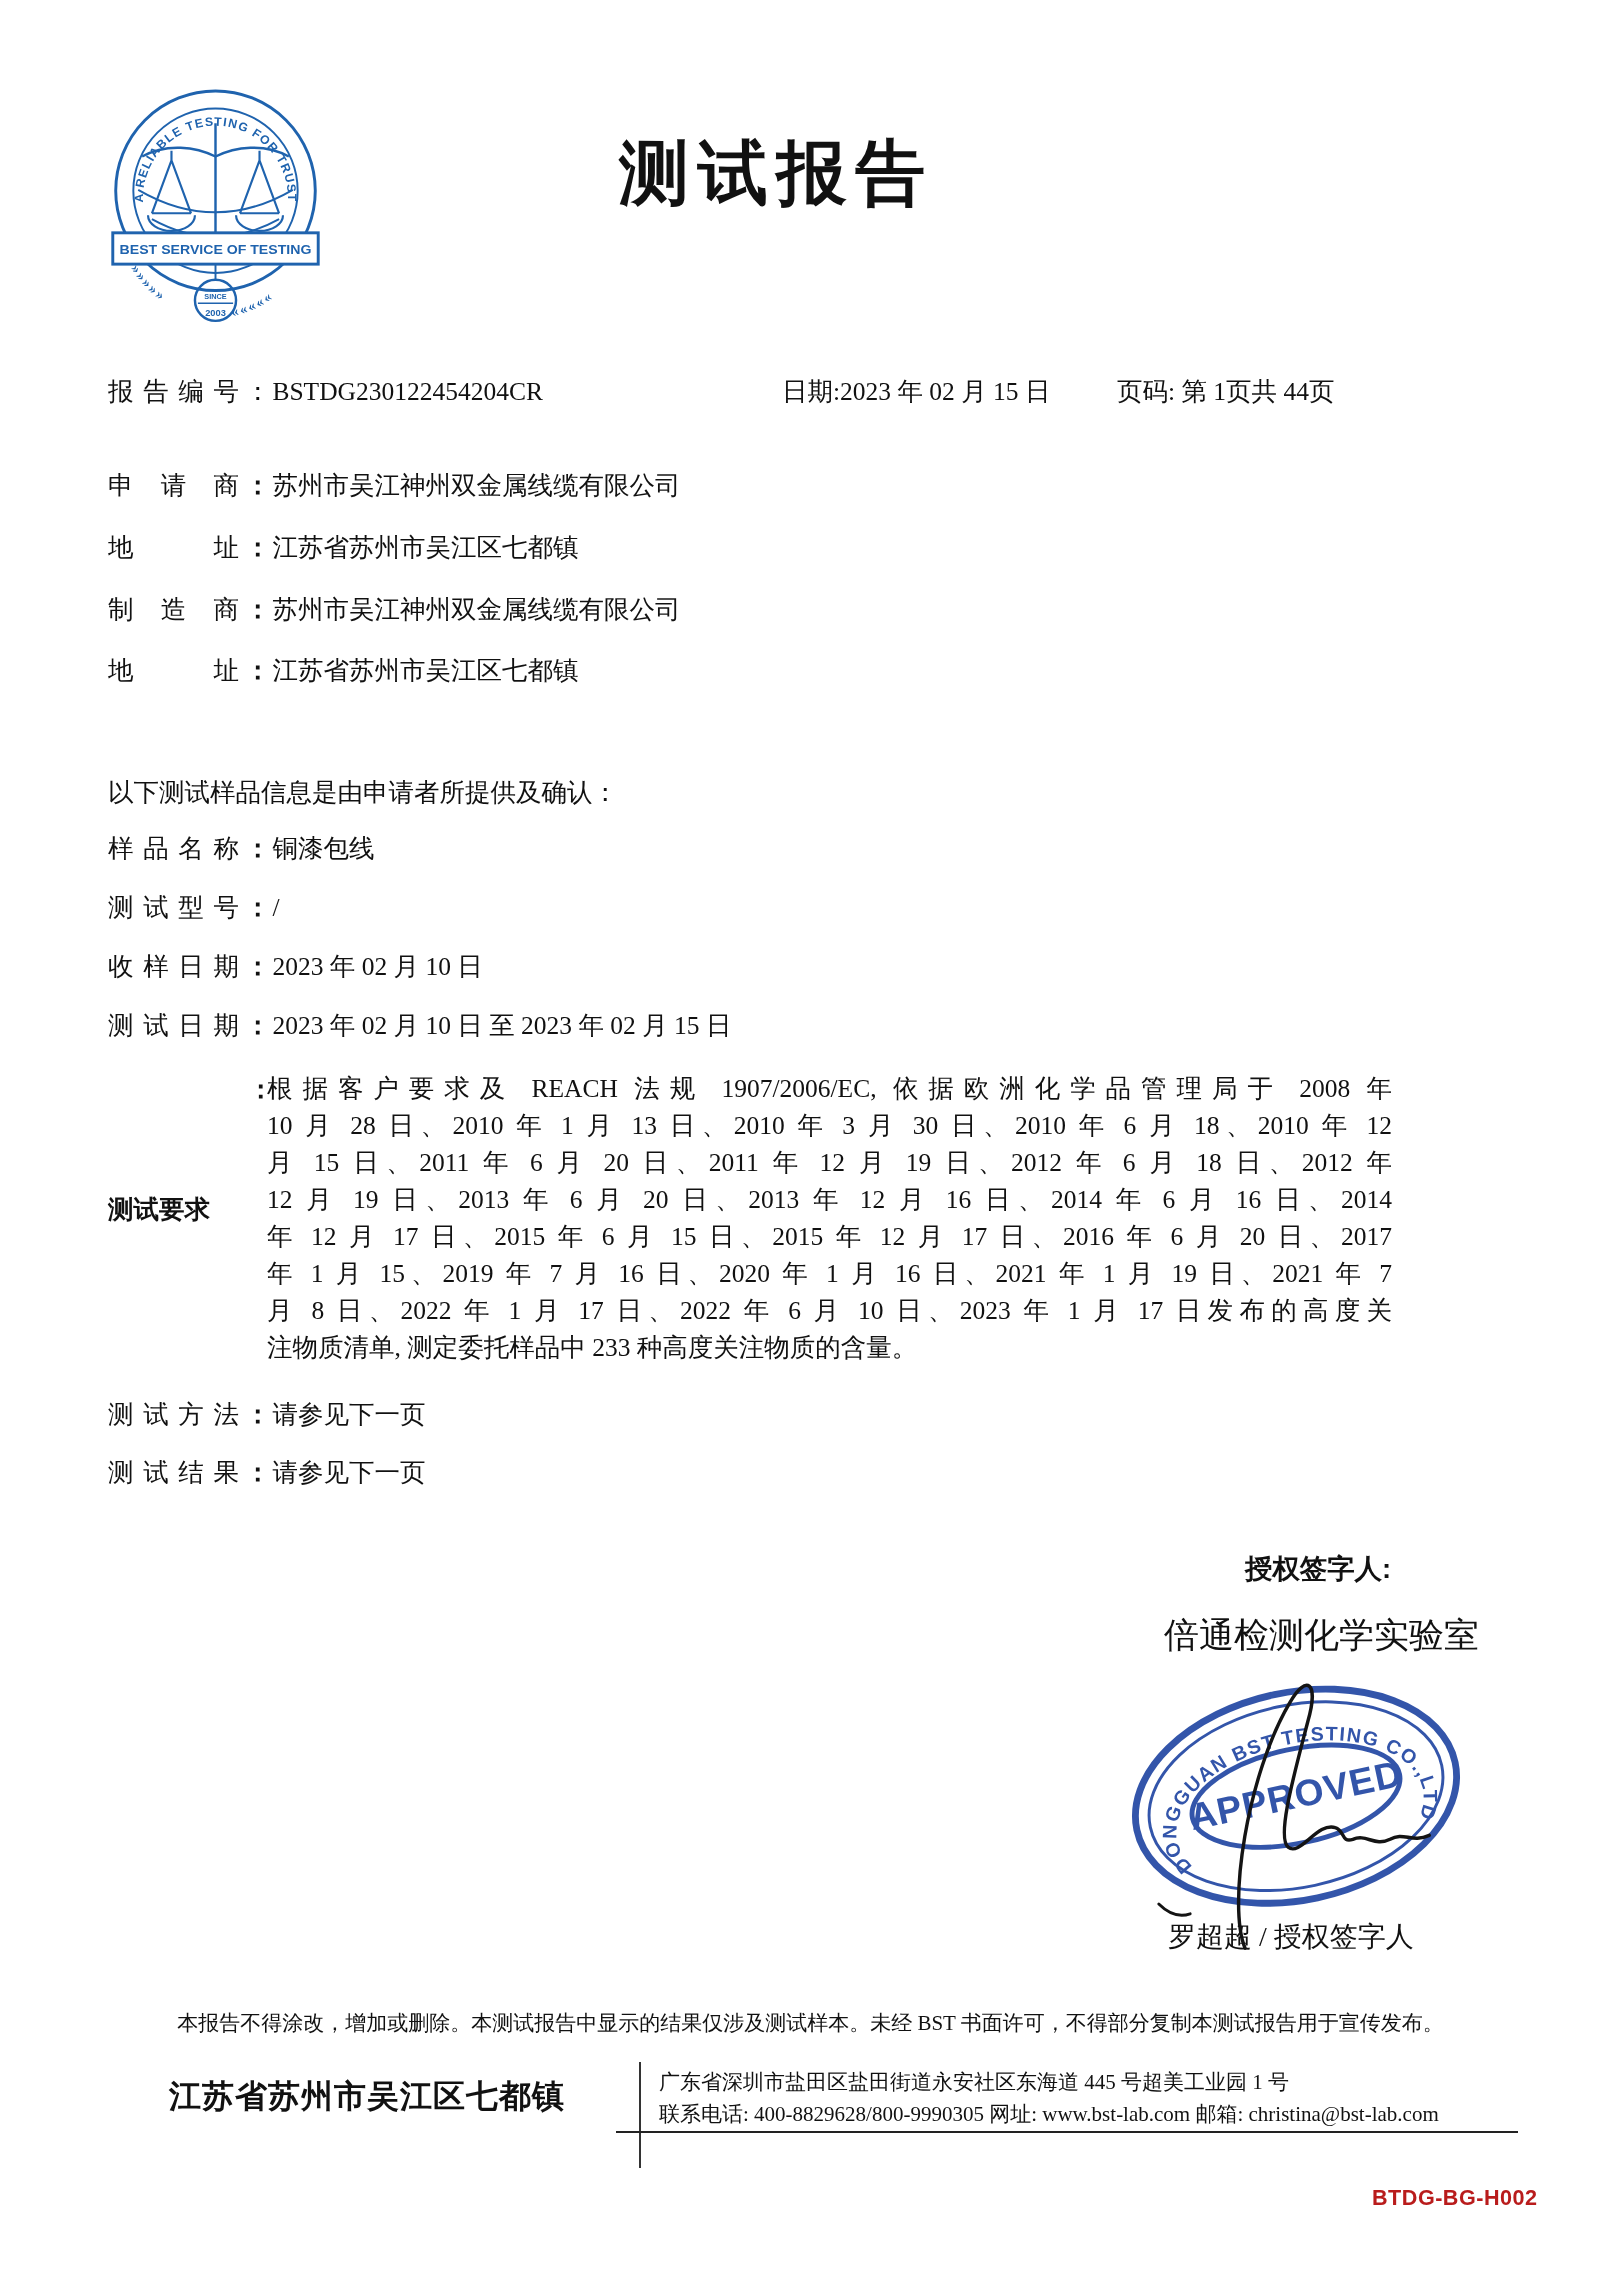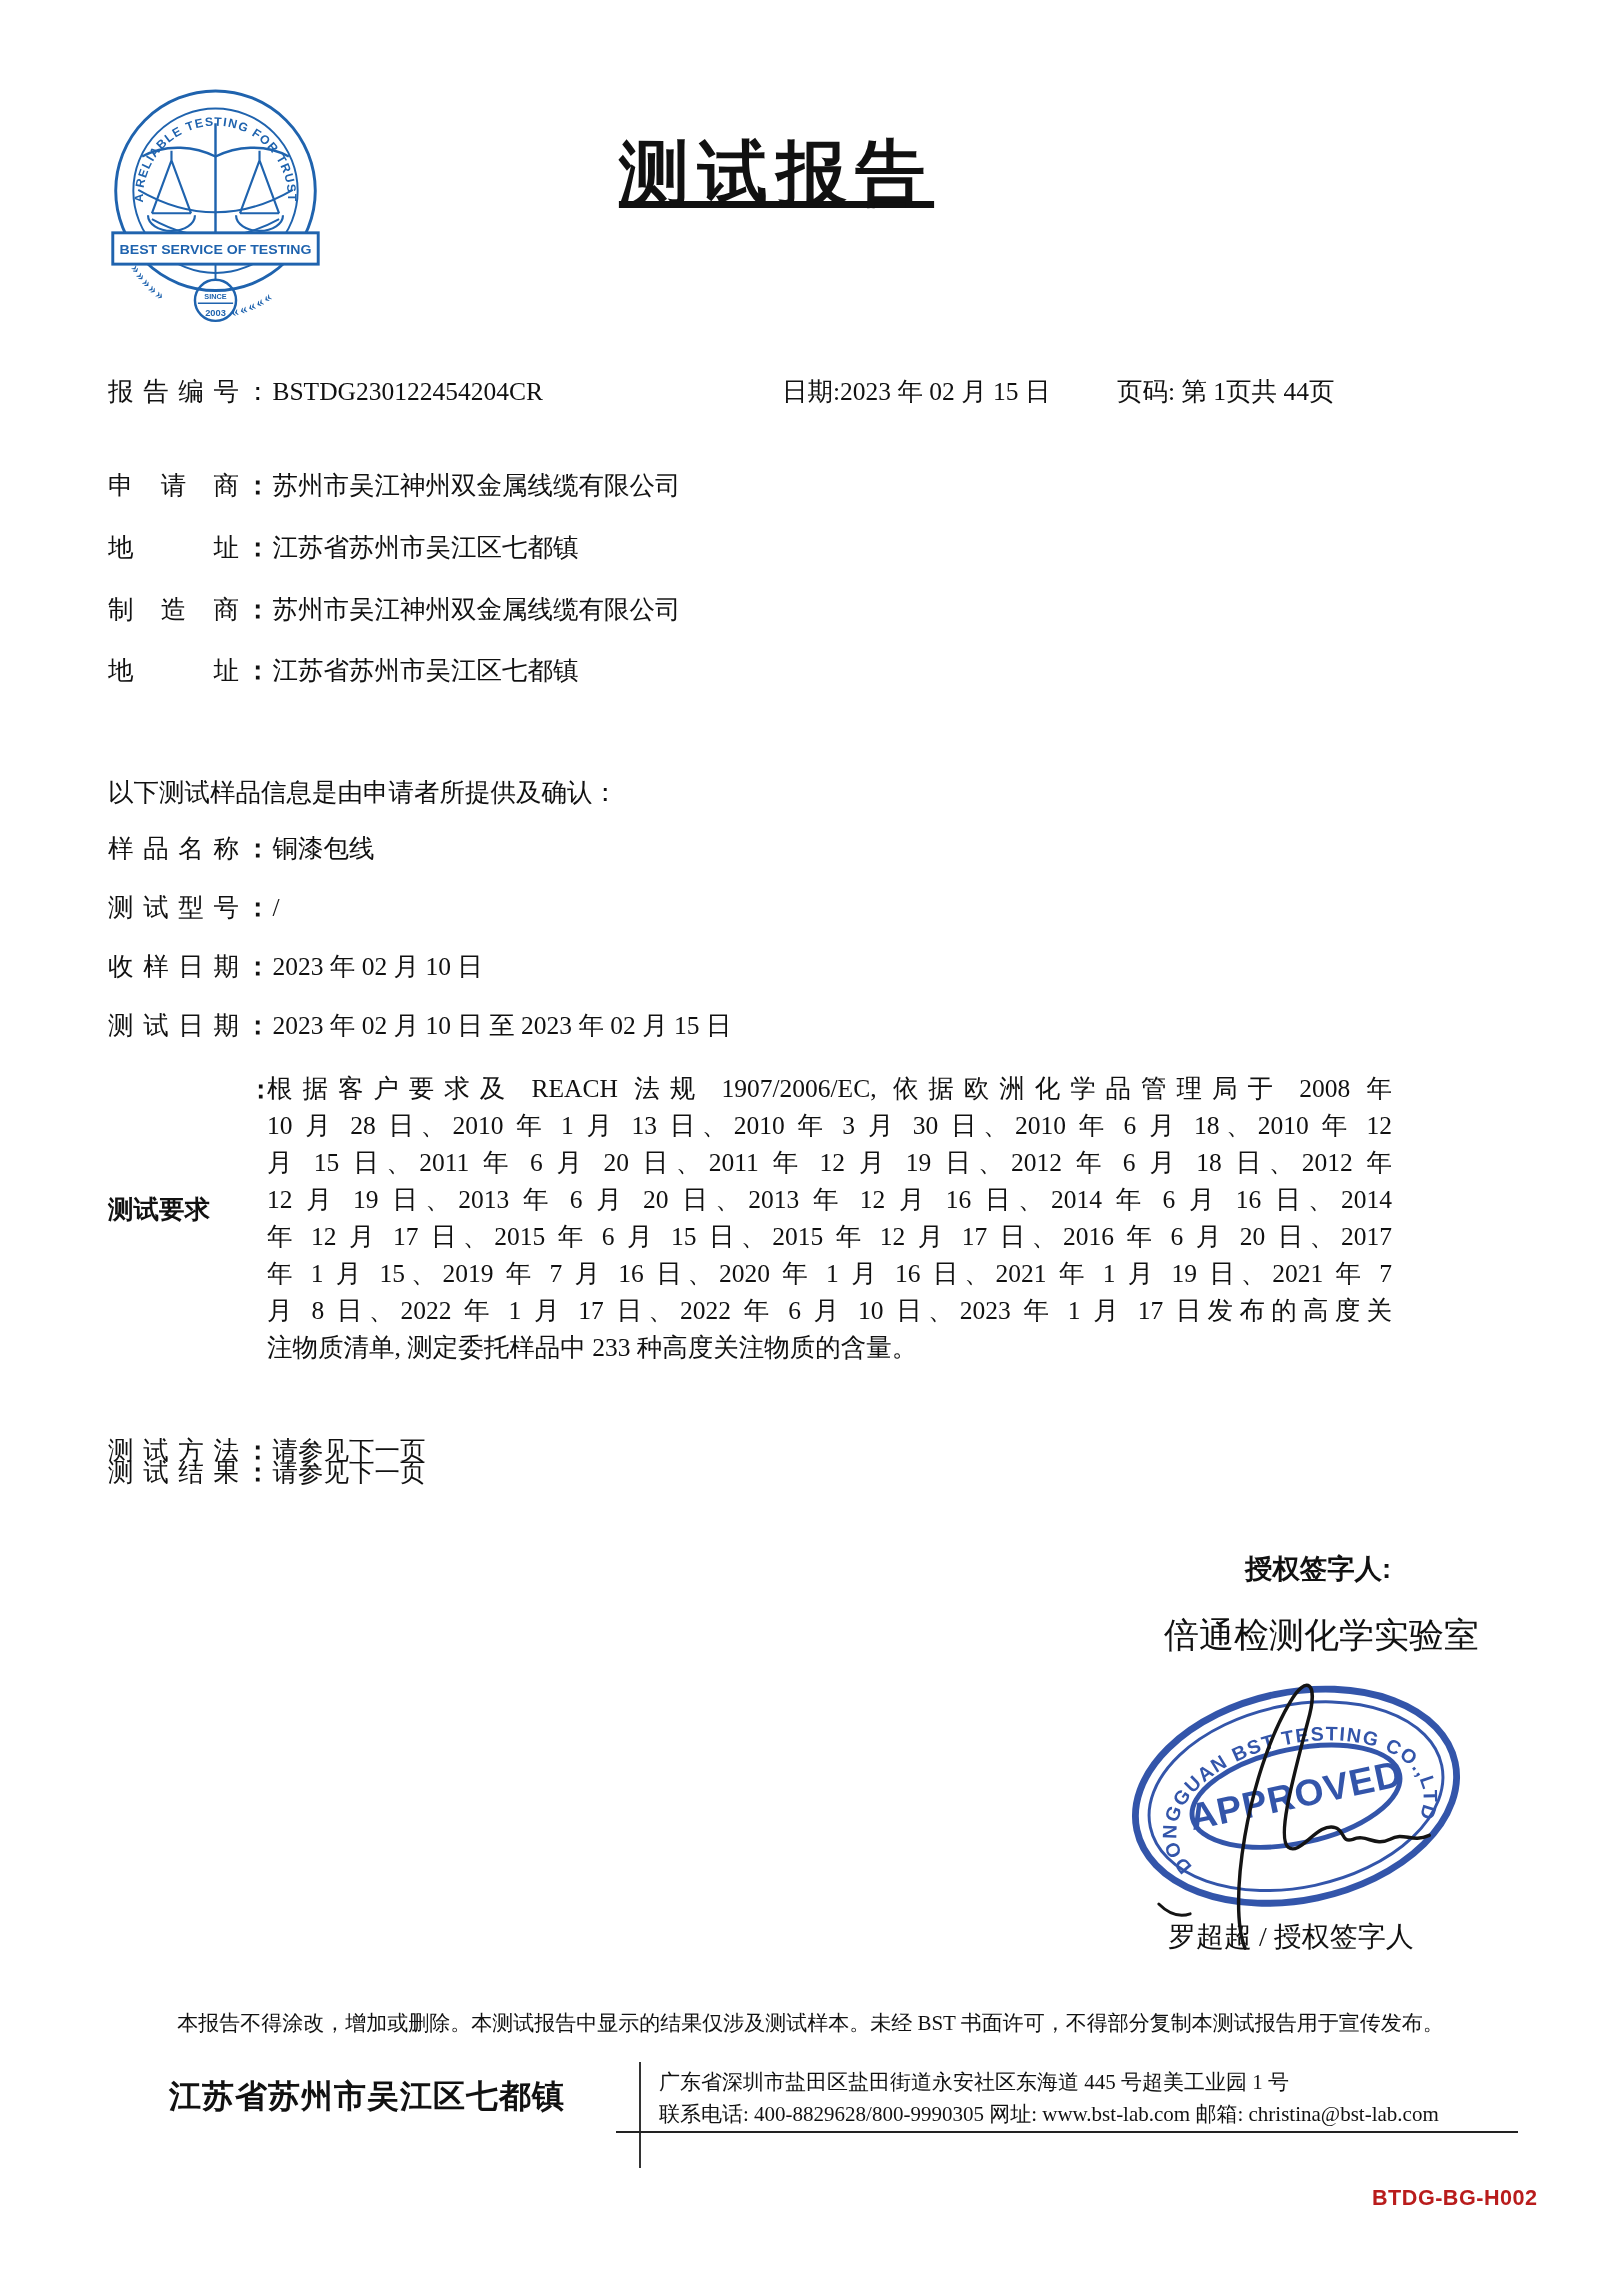--- a/index.html
+++ b/index.html
@@ -6,21 +6,21 @@
   .page{
     position:relative;width:1621px;height:2293px;background:#ffffff;
     font-family:"Liberation Serif", serif;color:#111;overflow:hidden;
   }
   .abs{position:absolute;}
   .hei{font-family:"Liberation Sans", sans-serif;font-weight:700;}
   .nowrap{white-space:nowrap;}
 
   .title{
     left:0;width:1553px;top:139px;text-align:center;
-    font-size:70px;font-weight:700;letter-spacing:8.8px;line-height:1;text-decoration:underline;
+    font-size:70px;font-weight:700;letter-spacing:8.8px;line-height:1;
   }
   .meta{font-size:25.5px;line-height:1;}
   .jlabel{display:inline-block;width:131px;text-align:justify;text-align-last:justify;
           font-family:"Liberation Sans", sans-serif;font-weight:400;vertical-align:baseline;}
   .jlabel-serif{display:inline-block;width:131px;text-align:justify;text-align-last:justify;
           font-family:"Liberation Serif", serif;font-weight:400;}
   .sep{display:inline-block;margin-left:5.9px;font-family:"Liberation Sans", sans-serif;font-weight:700;}
   .sep-serif{display:inline-block;margin-left:5.9px;}
   .val{margin-left:2px;}
   .row{position:absolute;left:108px;font-size:25.5px;line-height:1.25;white-space:nowrap;}
@@ -147,21 +147,21 @@
     <div class="req-line">根据客户要求及 REACH 法规 1907/2006/EC, 依据欧洲化学品管理局于 2008 年</div>
     <div class="req-line">10 月 28 日、2010 年 1 月 13 日、2010 年 3 月 30 日、2010 年 6 月 18、2010 年 12</div>
     <div class="req-line">月 15 日、2011 年 6 月 20 日、2011 年 12 月 19 日、2012 年 6 月 18 日、2012 年</div>
     <div class="req-line">12 月 19 日、2013 年 6 月 20 日、2013 年 12 月 16 日、2014 年 6 月 16 日、2014</div>
     <div class="req-line">年 12 月 17 日、2015 年 6 月 15 日、2015 年 12 月 17 日、2016 年 6 月 20 日、2017</div>
     <div class="req-line">年 1 月 15、2019 年 7 月 16 日、2020 年 1 月 16 日、2021 年 1 月 19 日、2021 年 7</div>
     <div class="req-line">月 8 日、2022 年 1 月 17 日、2022 年 6 月 10 日、2023 年 1 月 17 日发布的高度关</div>
     <div class="req-line last">注物质清单, 测定委托样品中 233 种高度关注物质的含量。</div>
   </div>
 
-  <div class="row" style="top:1399px;margin-top:36px;">
+  <div class="row" style="top:1399px;">
     <span class="jlabel">测试方法</span><span class="sep">：</span><span class="val">请参见下一页</span>
   </div>
   <div class="row" style="top:1457px;">
     <span class="jlabel">测试结果</span><span class="sep">：</span><span class="val">请参见下一页</span>
   </div>
 
   <div class="abs hei sign-heading">授权签字人:</div>
   <div class="abs lab-name">倍通检测化学实验室</div>
 
   <svg class="abs stamp" width="392" height="294" viewBox="0 0 400 300">

